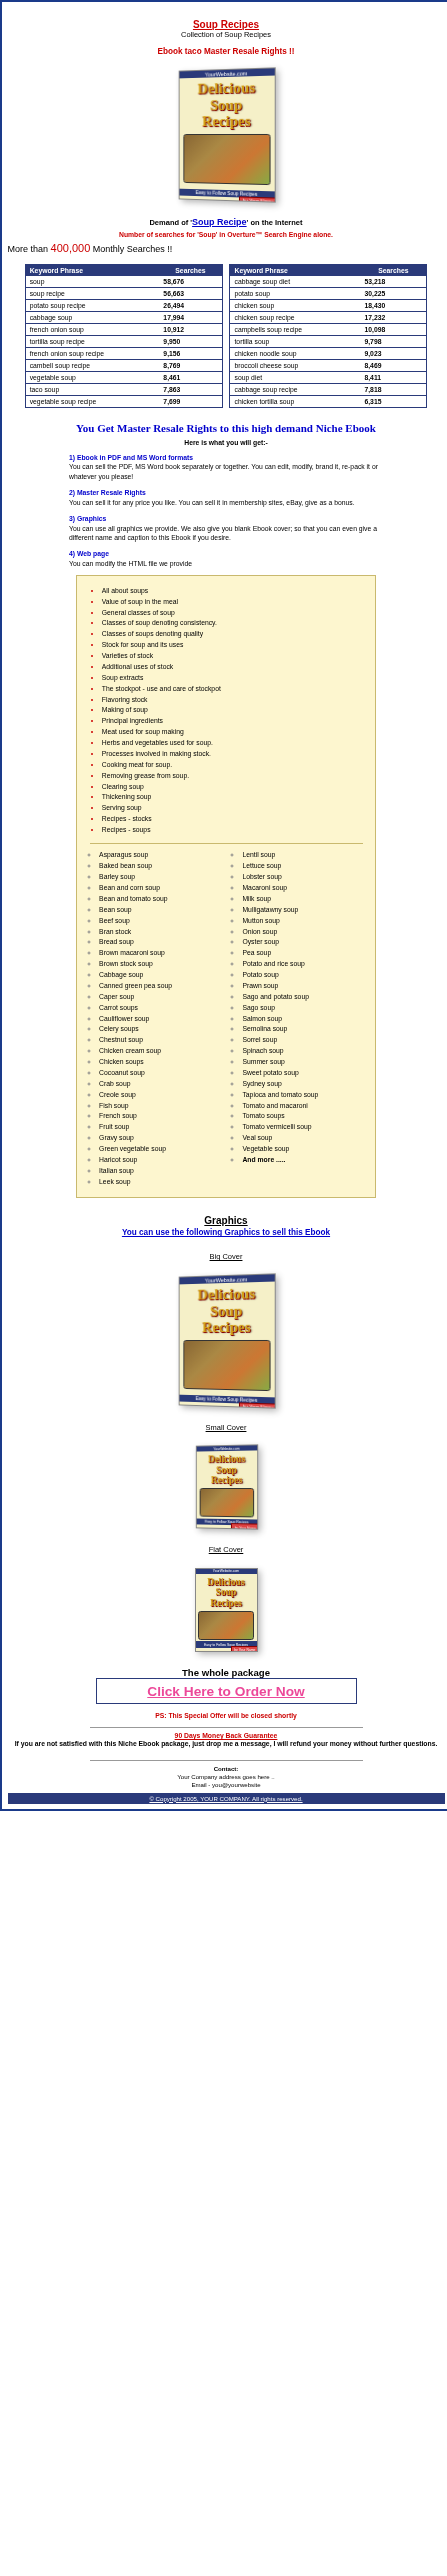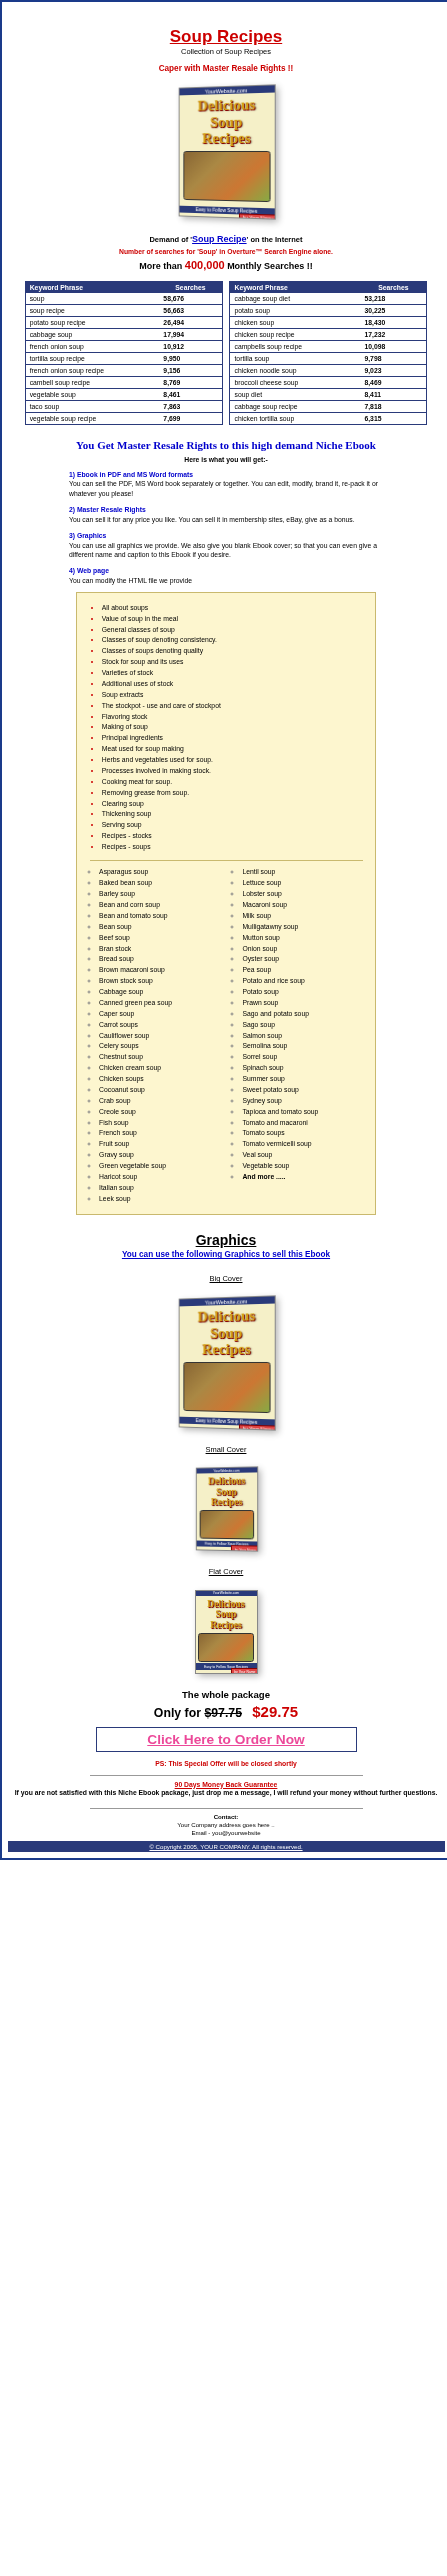--- a/index.html
+++ b/index.html
@@ -14,23 +14,23 @@
     width: 437px;
     margin: 0 auto;
     border: 2px solid #1a3a8a;
     padding: 5.5px;
     background: #fff;
   }
   .title {
     text-align: center;
     color: #c00;
     text-decoration: underline;
-    font-size: 17px;
-    font-weight: bold;
-    margin-top: 19px;
+    font-size: 10px;
+    font-weight: bold;
+    margin-top: 11px;
   }
   .subtitle {
     text-align: center;
     font-size: 7.5px;
     margin-top: 0;
   }
   .resale {
     text-align: center;
     color: #c00;
     font-weight: bold;
@@ -114,23 +114,23 @@
   }
   .demand a { color: #00c; text-decoration: underline; font-weight: bold; font-size: 9px;}
   .overture {
     text-align: center;
     color: #c00;
     font-weight: bold;
     font-size: 6.8px;
     margin: 4.1px 0;
   }
   .searches {
-    text-align: center;
+    text-align: left;
     font-size: 9px;
-    font-weight: bold;
+    font-weight: normal;
     margin: 4.1px 0 9.6px 0;
   }
   .searches .big { color: #c00; font-size: 11px; }
 
   .kw-tables {
     display: flex;
     gap: 6.8px;
     justify-content: center;
   }
   table.kw {
@@ -199,21 +199,21 @@
     display: flex;
     gap: 13.7px;
   }
   .soup-cols ul { padding-left: 9.6px; list-style: circle; flex:1; }
   .soup-cols ul li::marker { color: #888; }
 
   .gfx-head {
     text-align: center;
     text-decoration: underline;
     font-weight: bold;
-    font-size: 14px;
+    font-size: 10px;
     margin: 16.4px 0 2.7px 0;
   }
   .gfx-sub {
     text-align: center;
     color: #00c;
     text-decoration: underline;
     font-weight: bold;
     font-size: 8.2px;
     margin-bottom: 15px;
   }
@@ -293,21 +293,21 @@
     text-decoration: underline;
   }
 </style>
 </head>
 <body>
 
 <div class="outer">
 
   <div class="title">Soup Recipes</div>
   <div class="subtitle">Collection of Soup Recipes</div>
-  <div class="resale">Caper with Master Resale Rights !!</div>
+  <div class="resale">Ebook taco Master Resale Rights !!</div>
 
   <div class="cover-block">
     <div class="cover"><div class="cover-front">
       <div class="cover-top">YourWebsite.com</div>
       <div class="cover-title">
         <span>Delicious</span><br>
         <span>Soup</span><br>
         <span>Recipes</span>
       </div>
       <div class="cover-img"></div>
@@ -570,25 +570,20 @@
     <div class="cover" style="transform:none"><div class="cover-front">
       <div class="cover-top">YourWebsite.com</div>
       <div class="cover-title"><span>Delicious</span><br><span>Soup</span><br><span>Recipes</span></div>
       <div class="cover-img"></div>
       <div class="cover-bar">Easy to Follow Soup Recipes</div>
       <div class="cover-author">by Your Name</div>
     </div></div>
   </div>
 
   <div class="package">The whole package</div>
-  <div class="price">
-    <span>Only for </span>
-    <span class="strike">$97.75</span>&nbsp;&nbsp;
-    <span class="new">$29.75</span>
-  </div>
   <a class="order-btn" href="#">Click Here to Order Now</a>
   <div class="ps">PS: This Special Offer will be closed shortly</div>
 
   <hr class="sep">
   <div class="guarantee">90 Days Money Back Guarantee</div>
   <div class="guarantee-text">If you are not satisfied with this Niche Ebook package, just drop me a message, I will refund your money without further questions.</div>
   <hr class="sep">
 
   <div class="contact">
     <b>Contact:</b><br>

